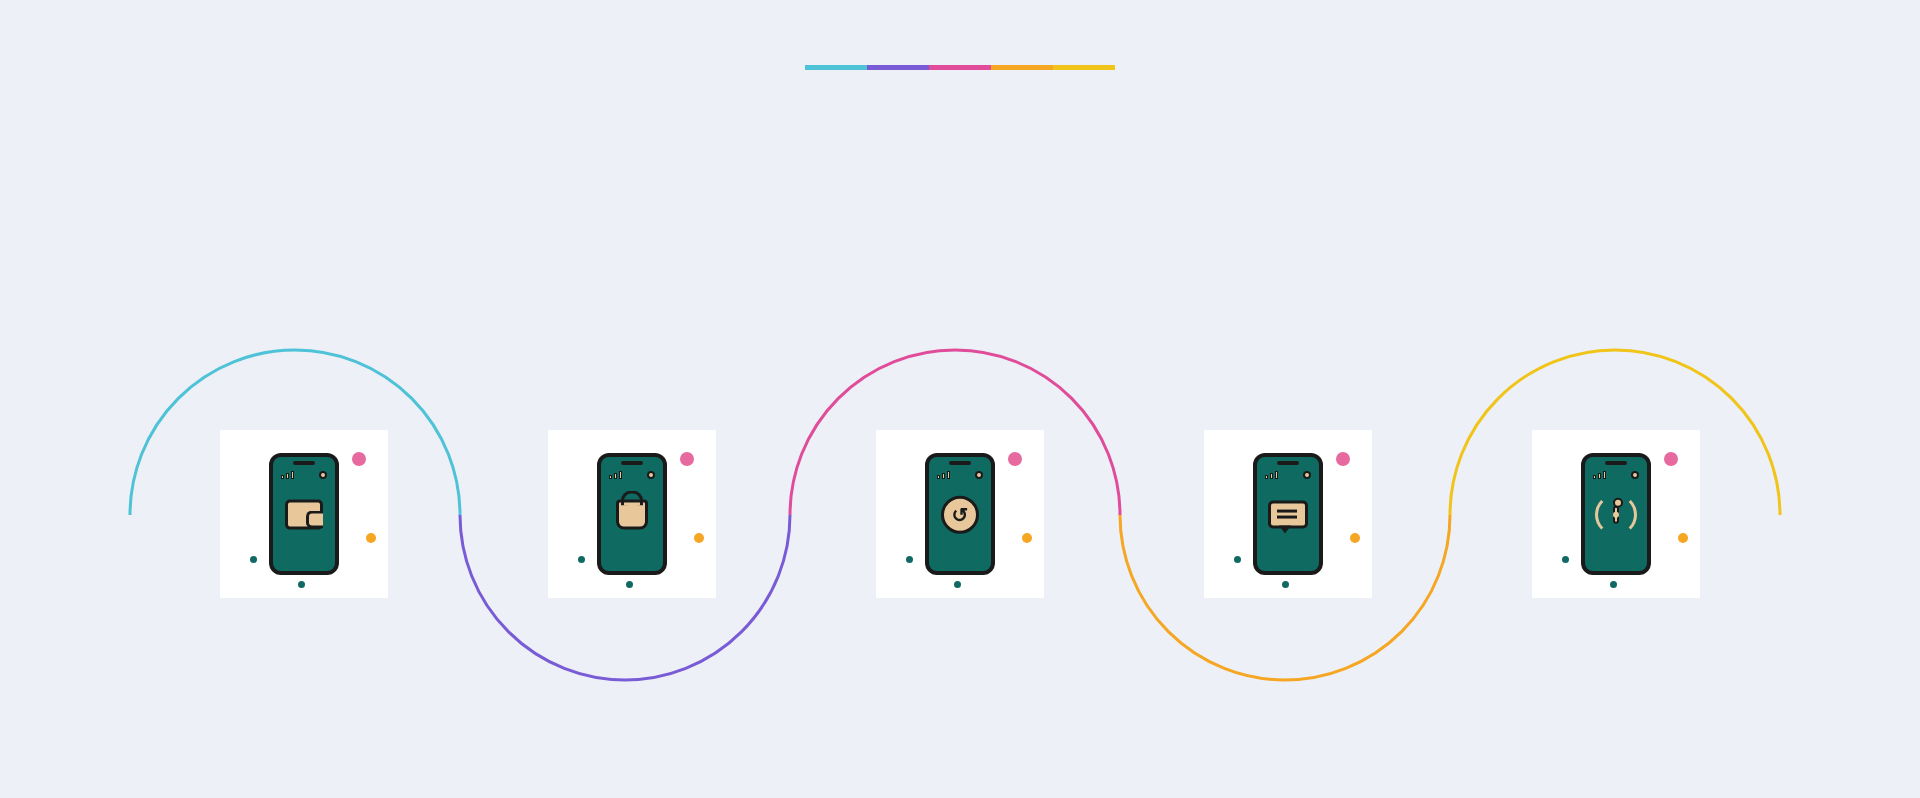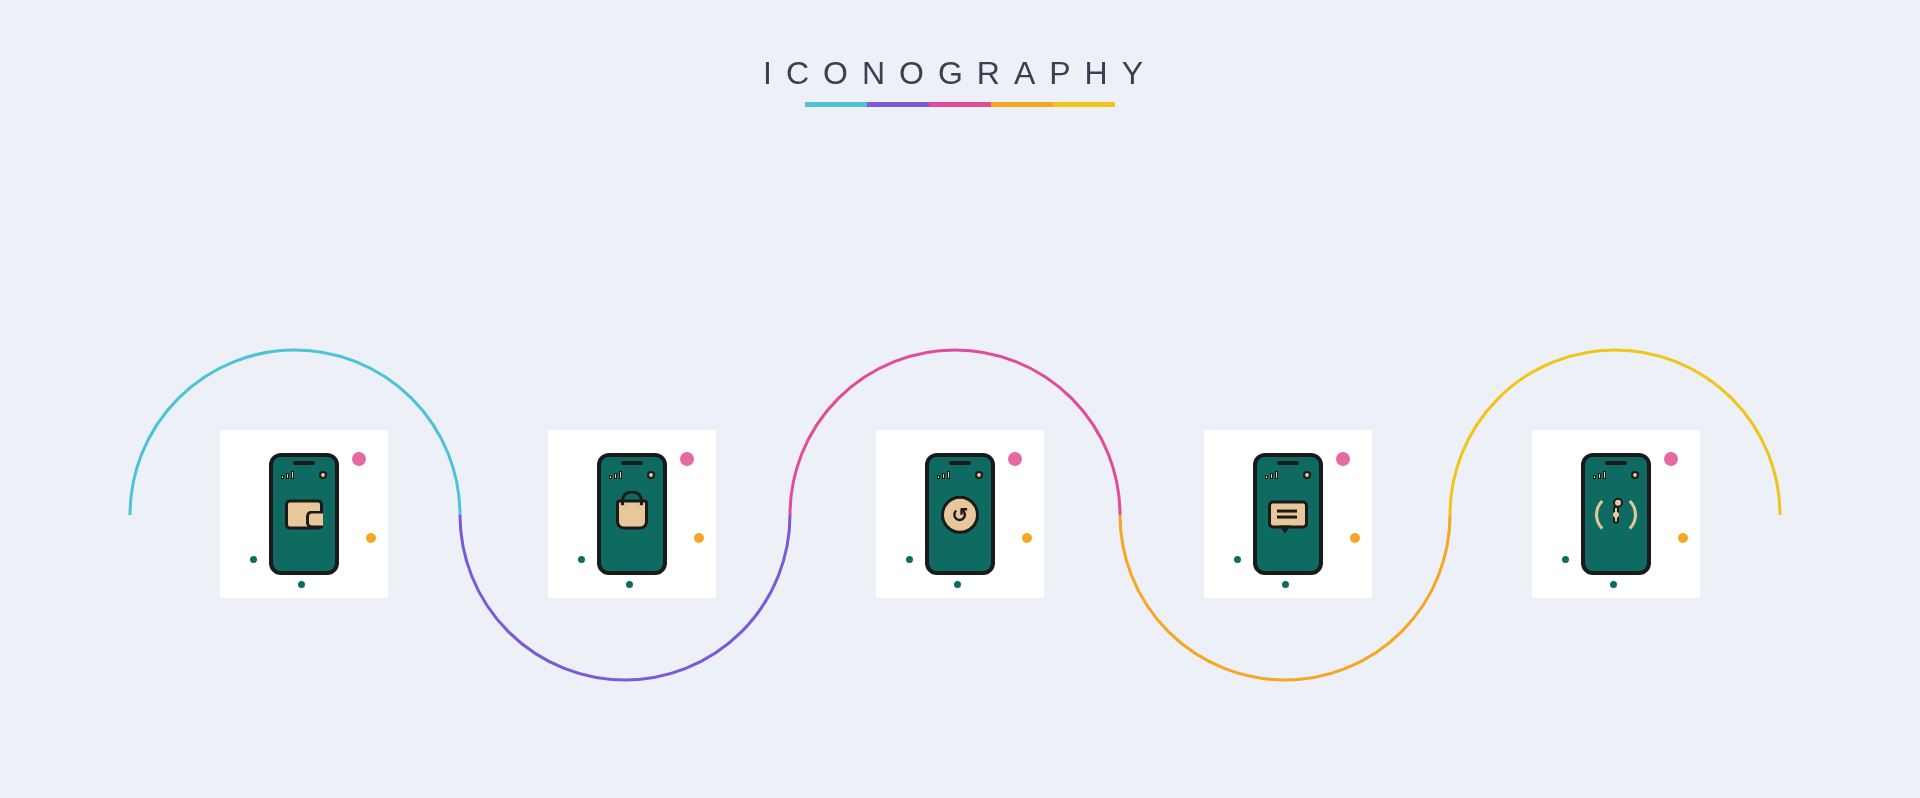--- a/index.html
+++ b/index.html
@@ -270,21 +270,20 @@
     height: 7px;
     background: #0f6b62;
     left: 78px;
     bottom: 10px;
   }
 </style>
 </head>
 <body>
 
 <div class="header">
-  <div class="brand">ICONOGRAPHY</div>
   <div class="stripes">
     <div class="stripe" style="background: rgb(78, 194, 214);"></div>
     <div class="stripe" style="background: rgb(122, 91, 214);"></div>
     <div class="stripe" style="background: rgb(224, 76, 154);"></div>
     <div class="stripe" style="background: rgb(245, 166, 35);"></div>
     <div class="stripe" style="background: rgb(240, 196, 25);"></div>
   </div>
 </div>
 
 <svg class="wave" viewBox="0 0 1920 798">

